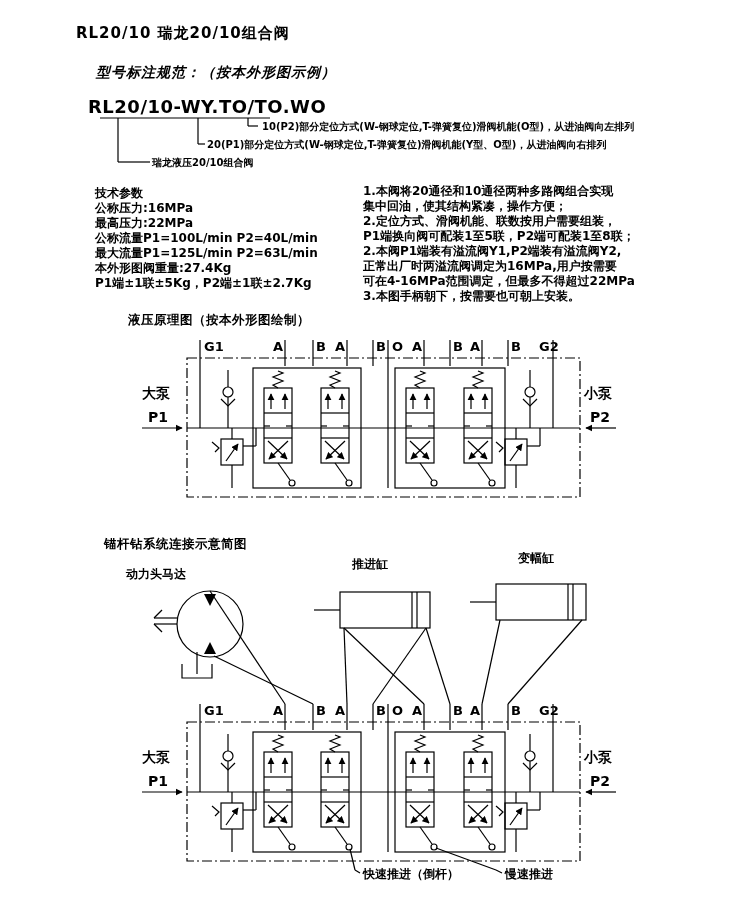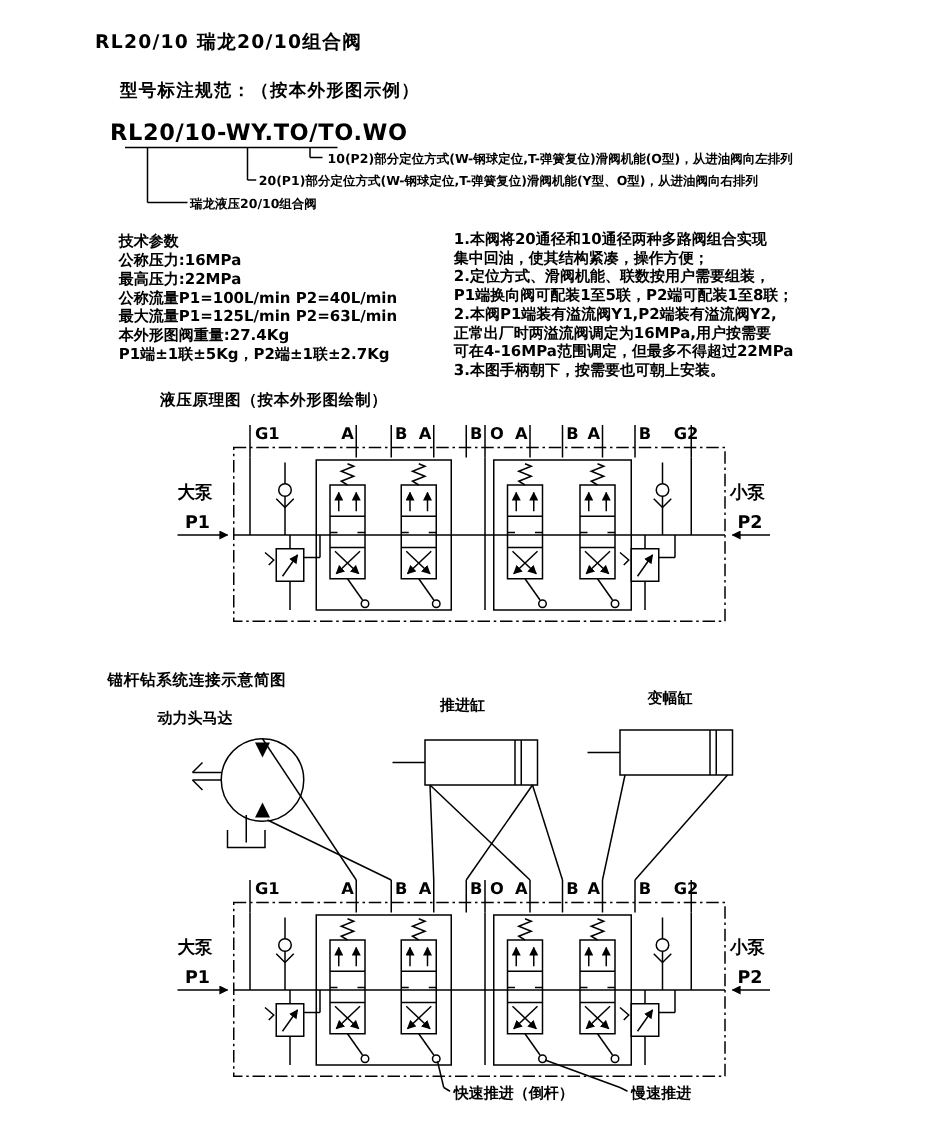--- a/index.html
+++ b/index.html
@@ -1,20 +1,20 @@
 <!DOCTYPE html>
 <html><head>
 <meta charset="utf-8">
 <style>
   html,body{margin:0;padding:0;background:#fff;}
   body{width:740px;height:900px;position:relative;overflow:hidden;
        font-family:"DejaVu Sans","Liberation Sans",sans-serif;color:#000;font-weight:bold;}
   .abs{position:absolute;white-space:nowrap;}
   .title{font-size:15px;letter-spacing:1px;}
-  .spec{font-size:14px;letter-spacing:1px;}
+  .spec{font-size:14px;letter-spacing:1px;font-style:italic;}
   .model{font-size:18px;letter-spacing:0.5px;}
   .callout{font-size:10px;}
   .blockline{font-size:12px;line-height:15px;white-space:nowrap;}
   .secthead{font-size:12.5px;letter-spacing:0.5px;}
   svg line,svg rect,svg polyline,svg circle,svg path{stroke:#000;stroke-width:1.2;fill:none;}
   svg .chain{stroke-dasharray:10 3 2 3;stroke-width:1.2;}
   svg text{fill:#000;stroke:none;font-weight:bold;font-family:"DejaVu Sans","Liberation Sans",sans-serif;}
   svg .arrhead{fill:#000;stroke:none;}
   svg .tri{fill:#000;stroke:none;}
   svg circle.knob{fill:#fff;}
@@ -152,21 +152,21 @@
       <use href="#vunit" x="160"></use>
       <use href="#vunit" x="217"></use>
       <use href="#vunit" x="302"></use>
       <use href="#vunit" x="360"></use>
     </g>
   </defs>
 
   <use href="#vblock"></use>
 </svg>
 
-<div class="abs secthead" style="left:86px;top:536px;">锚杆钻系统连接示意简图</div>
+<div class="abs secthead" style="left:104px;top:536px;">锚杆钻系统连接示意简图</div>
 
 <svg class="abs" style="left:118px;top:552px;" width="512" height="345" viewBox="0 0 512 345">
 
   <text x="8" y="26" font-size="12">动力头马达</text>
   <g>
     <circle cx="92" cy="72" r="33"></circle>
     <path class="tri" d="M86,42 L98,42 L92,54 Z"></path>
     <path class="tri" d="M86,102 L98,102 L92,90 Z"></path>
     <line x1="36" y1="66" x2="59" y2="66"></line>
     <line x1="36" y1="72" x2="59" y2="72"></line>

